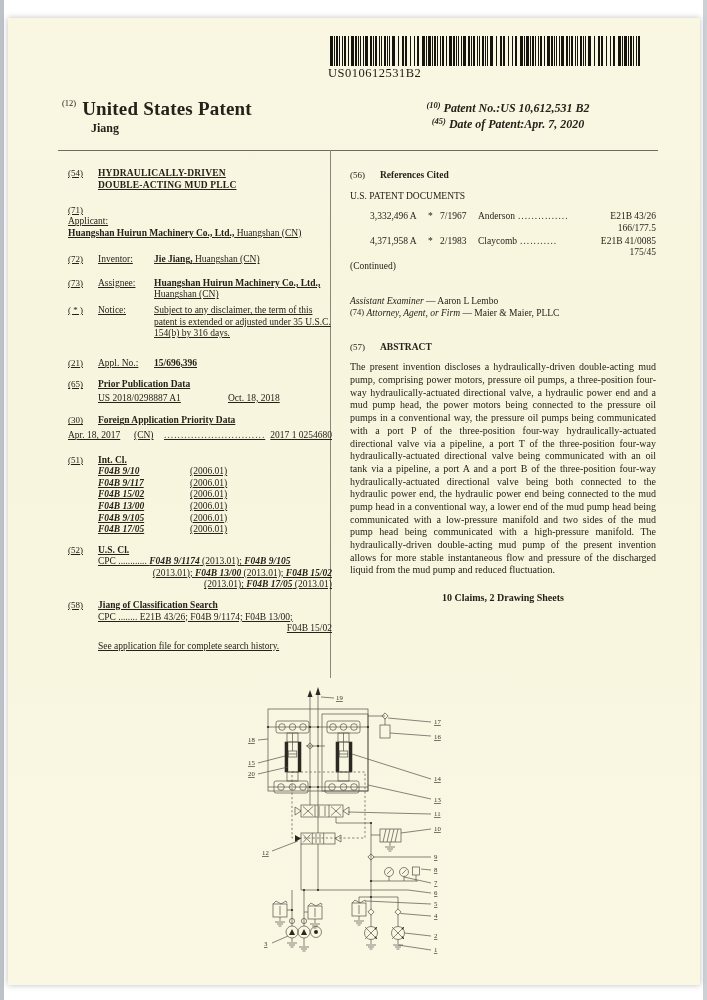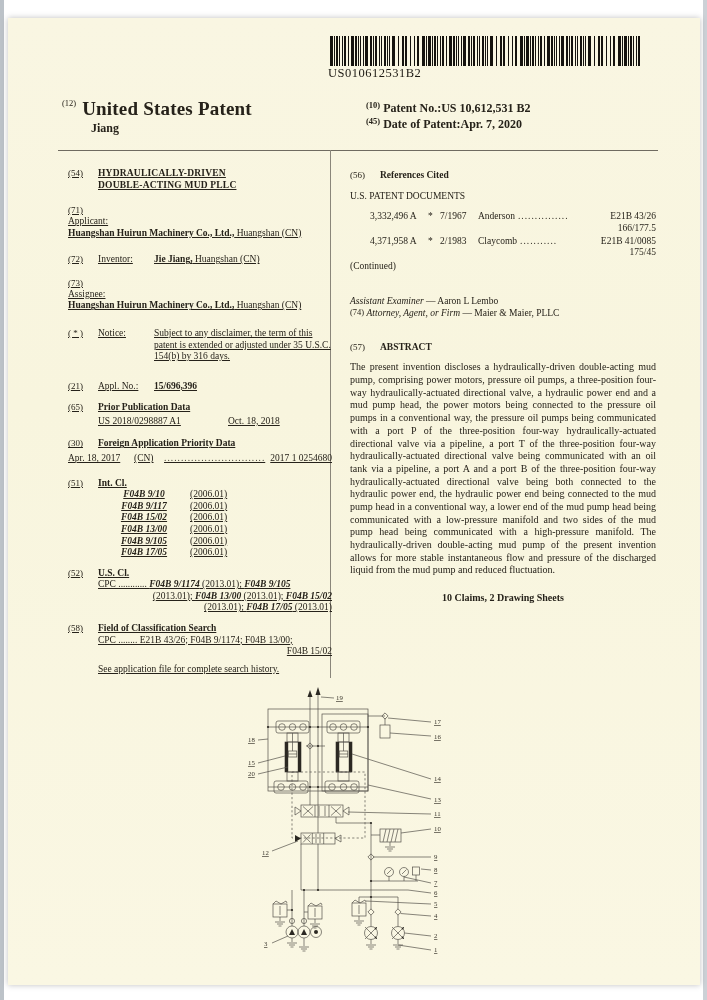--- a/index.html
+++ b/index.html
@@ -18,38 +18,38 @@
   
   .barcode{position:absolute;left:320px;top:18px;width:318px;text-align:left;}
   .barcode svg{display:block;}
   .barcode .bctext{font-size:12.5px;letter-spacing:.5px;margin-top:0;color:#1c1913;}
   
   .hdr-left{position:absolute;left:54px;top:80px;}
   .tagsm{font-size:8.5px;vertical-align:top;}
   .hdr-title{font-size:19px;font-weight:bold;letter-spacing:.2px;display:inline-block;margin-left:6px;}
   .hdr-inventor{font-size:12px;font-weight:bold;margin-left:29px;margin-top:1px;}
   .hdr-right{position:absolute;left:358px;top:82px;width:284px;font-size:12px;font-weight:bold;}
-  .hdr-right .row{display:flex;justify-content:flex-start;line-height:1.35;}
+  .hdr-right .row{display:flex;justify-content:center;line-height:1.35;font-style:italic;}
   .hdr-right .lab .tagsm{font-weight:bold;}
   .hrule{position:absolute;left:50px;top:132px;width:600px;border-top:1px solid #6f6b60;}
   .vrule{position:absolute;left:322px;top:132px;height:528px;border-left:1px solid #8a867a;}
   
   .col-left{position:absolute;left:60px;top:150px;width:264px;font-size:9.5px;line-height:1.22;text-decoration:underline;}
   .col-right{position:absolute;left:342px;top:152px;width:306px;font-size:9.5px;line-height:1.22;}
   .entry{display:flex;}
   .tag{width:30px;flex:none;font-size:9px;}
   .elabel{width:56px;flex:none;}
   .eval{flex:1;}
   b.name{font-weight:bold;}
   .bold{font-weight:bold;}
   .center{}
   .right{text-align:right;}
   .bi{font-weight:bold;font-style:italic;}
   .t54 .eval{font-weight:bold;letter-spacing:.2px;}
-  .iclrow{display:flex;text-align:center;}
+  .iclrow{display:flex;}
   .iclcode{width:92px;font-weight:bold;font-style:italic;}
   .publine{display:flex;margin-left:30px;margin-top:2px;}
   .pubno{width:130px;}
   .fline{display:flex;margin-top:3px;align-items:baseline;}
   .fdate{width:66px;}
   .fcountry{width:30px;}
   .fdots{flex:1;overflow:hidden;white-space:nowrap;letter-spacing:1px;color:#3c382e;}
   .fnum{padding-left:4px;}
   
   .refs{padding-left:20px;margin-top:9px;}
@@ -214,21 +214,21 @@
       <span class="elabel">Applicant:</span>
       <span class="eval"><b class="name">Huangshan Huirun Machinery Co., Ltd.,</b><span> Huangshan (CN)</span></span>
     </div>
 
     <div class="entry" style="margin-bottom:12px;">
       <span class="tag">(72)</span>
       <span class="elabel">Inventor:</span>
       <span class="eval"><b class="name">Jie Jiang,</b><span> Huangshan (CN)</span></span>
     </div>
 
-    <div class="entry" style="margin-bottom:16px;flex-direction:column;">
+    <div class="entry" style="margin-bottom:4px;">
       <span class="tag">(73)</span>
       <span class="elabel">Assignee:</span>
       <span class="eval"><b class="name">Huangshan Huirun Machinery Co., Ltd.,</b><span> Huangshan (CN)</span></span>
     </div>
 
     <div class="entry" style="margin-bottom:18px;">
       <span class="tag">( * )</span>
       <span class="elabel">Notice:</span>
       <span class="eval">Subject to any disclaimer, the term of this patent is extended or adjusted under 35 U.S.C. 154(b) by 316 days.</span>
     </div>
@@ -305,21 +305,21 @@
       <div style="margin-left:30px;">
         <div><span>CPC ............ </span><span class="bi">F04B 9/1174</span><span> (2013.01); </span><span class="bi">F04B 9/105</span></div>
         <div class="right"><span>(2013.01); </span><span class="bi">F04B 13/00</span><span> (2013.01); </span><span class="bi">F04B 15/02</span></div>
         <div class="right"><span>(2013.01); </span><span class="bi">F04B 17/05</span><span> (2013.01)</span></div>
       </div>
     </div>
 
     <div>
       <div class="entry">
         <span class="tag">(58)</span>
-        <div class="eval bold">Field of Classification Search</div>
+        <div class="eval bold">Jiang of Classification Search</div>
       </div>
       <div style="margin-left:30px;">
         <div>CPC ........ E21B 43/26; F04B 9/1174; F04B 13/00;</div>
         <div class="right">F04B 15/02</div>
         <div style="margin-top:6px;">See application file for complete search history.</div>
       </div>
     </div>
   </div>
 
   <div class="col-right">

